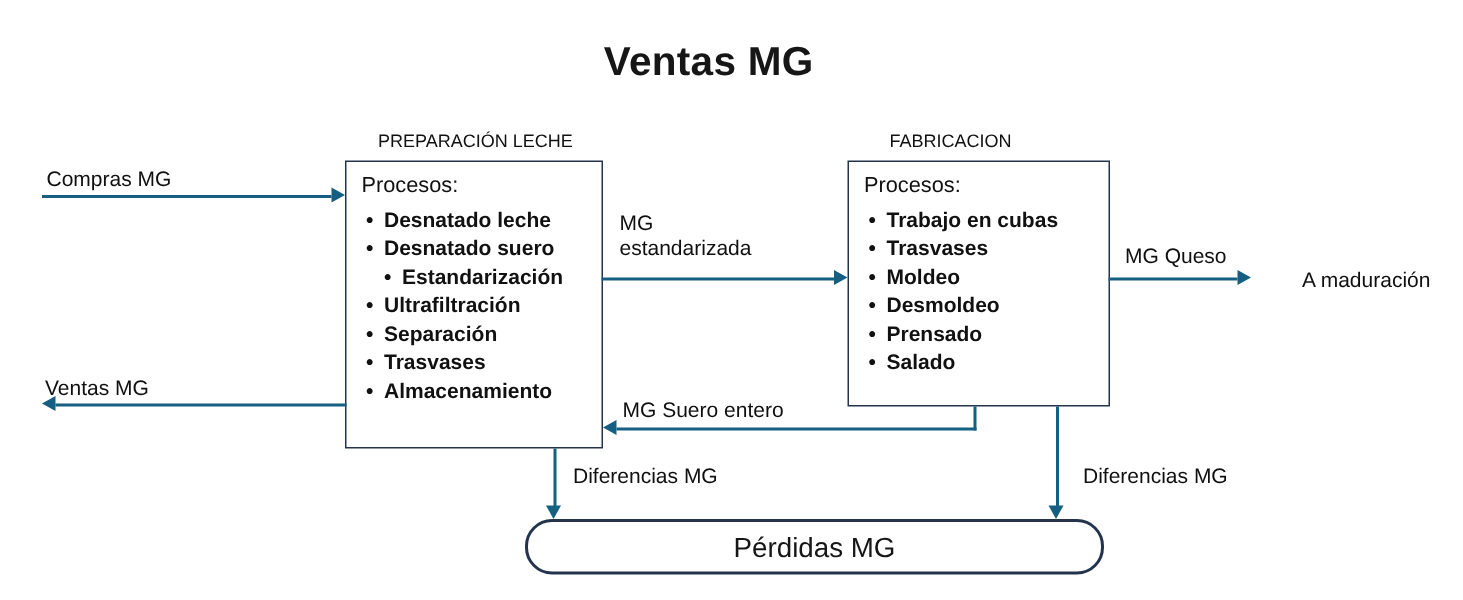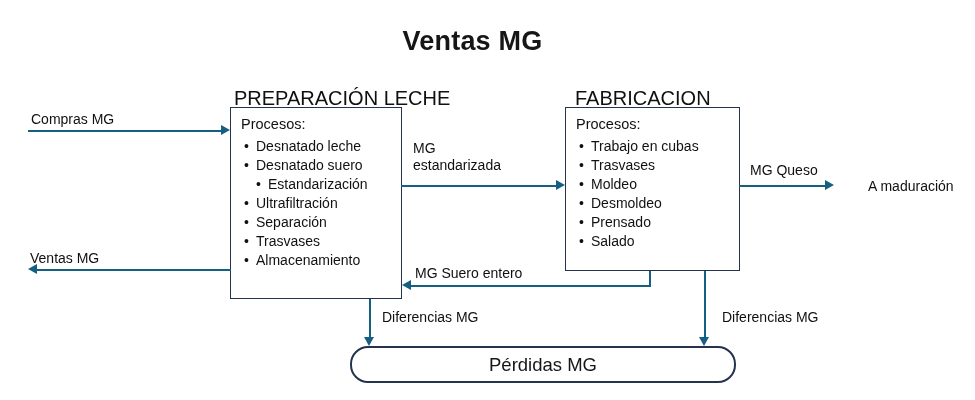--- a/index.html
+++ b/index.html
@@ -2,26 +2,26 @@
 <html style="--arrow: #156082; --box: #24344d; --text: #111111;"><head>
 <meta charset="utf-8">
 <style>
   html, body { margin: 0; padding: 0; background: #ffffff; }
   body { font-family: "Liberation Sans", sans-serif; color: var(--text, #111); }
   .canvas { position: relative; width: 975px; height: 400px; background: #fff; overflow: hidden; }
 
   .title { position: absolute; left: 0; right: 30px; top: 26px; margin: 0; text-align: center;
            font-size: 27px; font-weight: 600; color: #161616; letter-spacing: 0.2px; }
 
-  .box-label { position: absolute; font-size: 20px; color: #101010; white-space: nowrap; }
+  .box-label { position: absolute; font-size: 12px; color: #101010; white-space: nowrap; margin-left: 18px; }
 
   .process-box { position: absolute; box-sizing: border-box; background: #fff;
                  border: 1.6px solid var(--box, #24344d); padding: 6px 6px 6px 10px; }
   .box-header { font-size: 14.5px; line-height: 18px; margin: 1px 0 4px 0; }
-  ul.bullets { margin: 0; padding: 0; list-style: none; }
+  ul.bullets { margin: 0; padding: 0; list-style: none; font-weight: bold; }
   ul.bullets li { font-size: 14px; line-height: 19px; padding-left: 15px; position: relative; white-space: nowrap; }
   ul.bullets li::before { content: "\2022"; position: absolute; left: 3px; }
   ul.bullets li.lvl2 { padding-left: 27px; }
   ul.bullets li.lvl2::before { left: 15px; }
 
   .hline { position: absolute; height: 2px; background: var(--arrow, #156082); }
   .vline { position: absolute; width: 2px; background: var(--arrow, #156082); }
   .head-right { position: absolute; width: 0; height: 0;
                 border-top: 5.5px solid transparent; border-bottom: 5.5px solid transparent;
                 border-left: 9px solid var(--arrow, #156082); }

